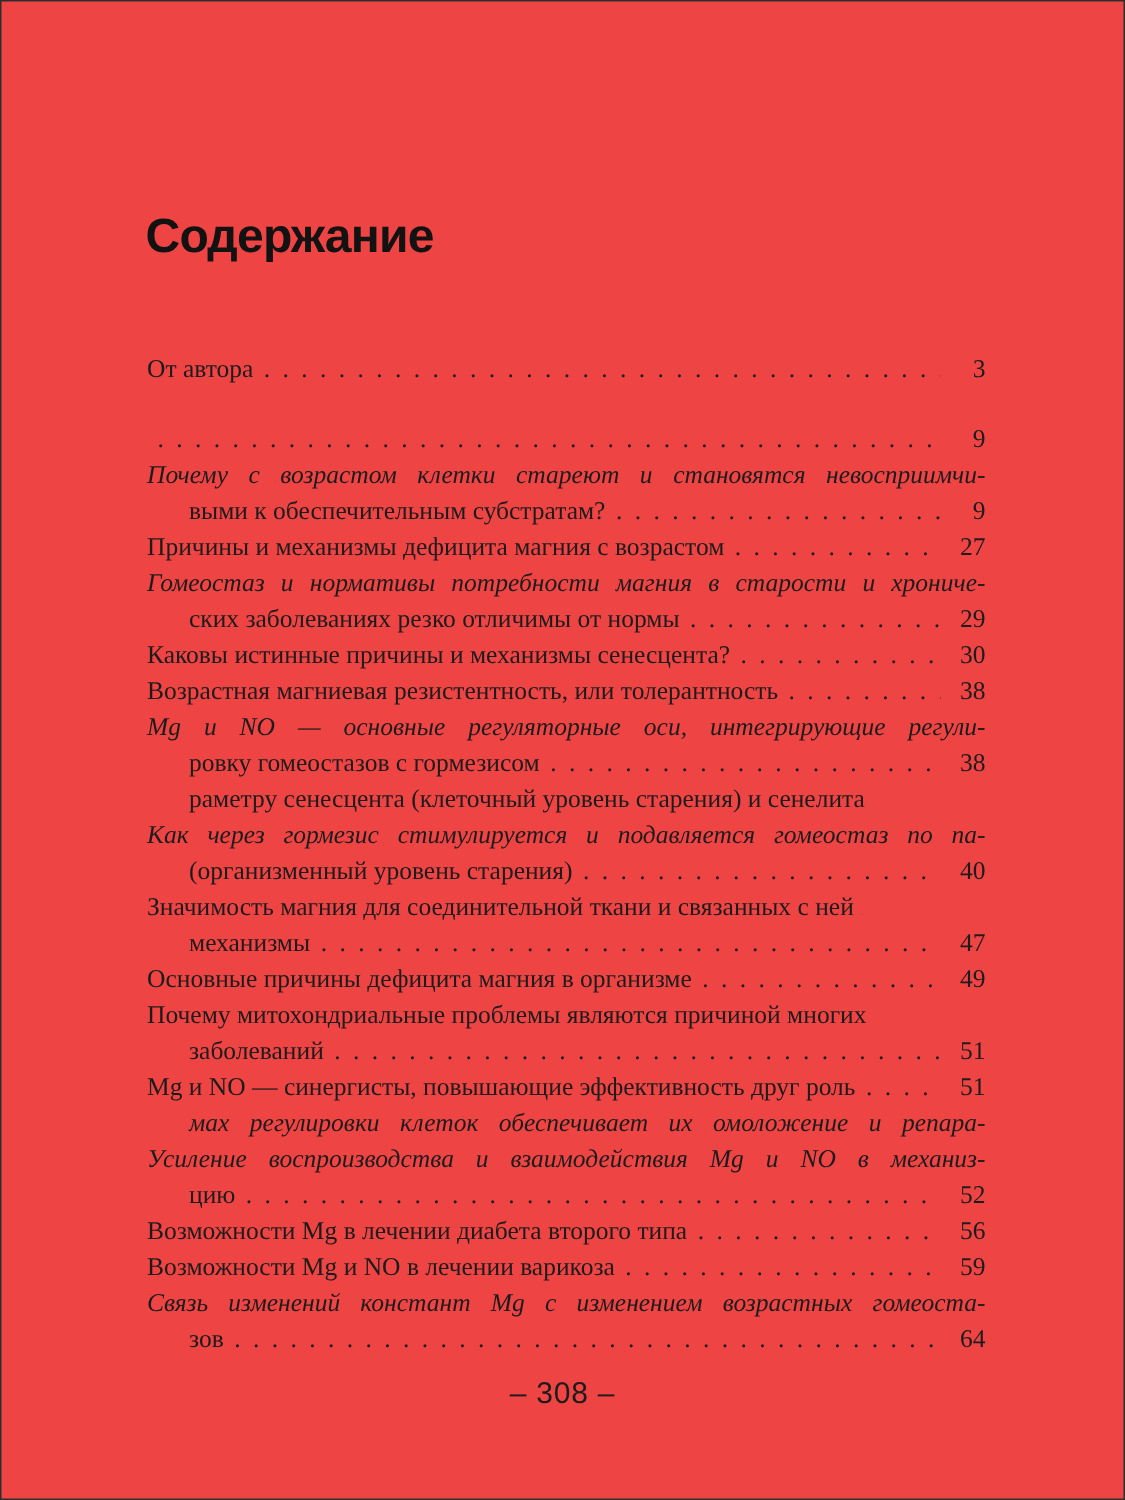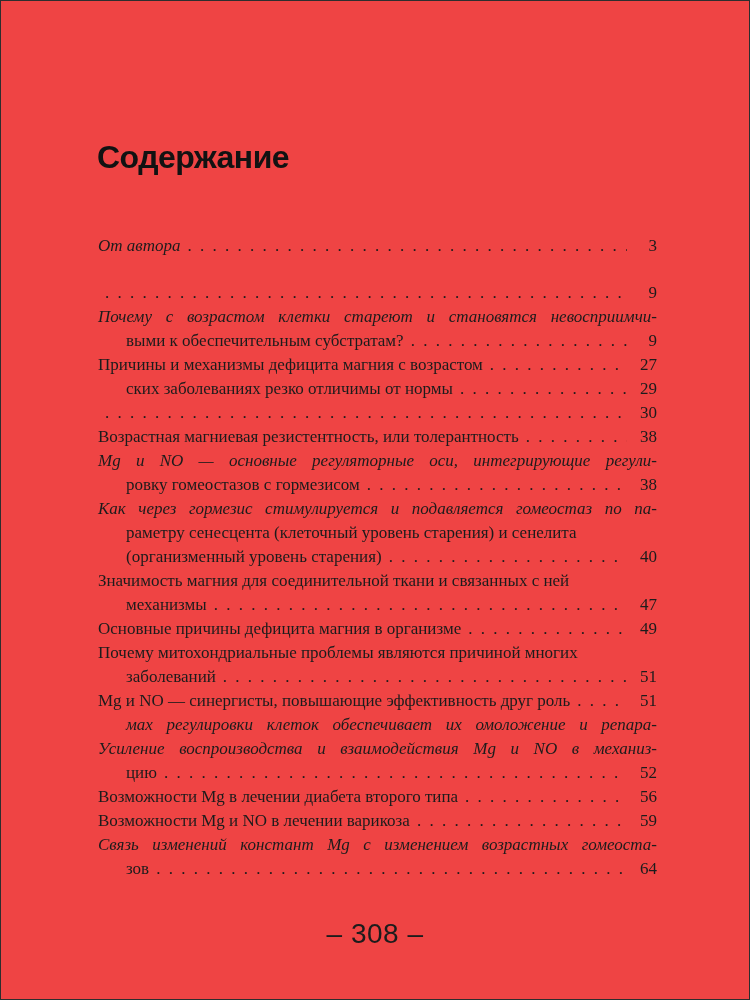--- a/index.html
+++ b/index.html
@@ -28,21 +28,21 @@
   .toc {
     position: absolute;
     left: 97px;
     top: 233px;
     width: 559px;
     font-size: 17px;
     line-height: 24px;
   }
   .entry { margin: 0; }
   .entry.author { margin-bottom: 23px; }
-  .entry.author .txt, .entry.author .line { font-style: italic; }
+  .entry.author .txt, .entry.author .line { }
   .line { white-space: nowrap; }
   .line.stretch {
     white-space: normal;
     text-align: justify;
     text-align-last: justify;
     font-style: italic;
   }
   .line.indent, .row.indent { padding-left: 28px; }
   .row { display: flex; align-items: baseline; }
   .row .txt { flex: 0 0 auto; white-space: nowrap; }
@@ -60,21 +60,21 @@
     text-align: right;
     white-space: nowrap;
   }
   .footer {
     position: absolute;
     left: 0;
     top: 917px;
     width: 100%;
     text-align: center;
     font-family: "Liberation Sans", sans-serif;
-    font-size: 28px;
+    font-size: 20px;
     letter-spacing: 0.5px;
     color: #1c1c1c;
   }
 </style>
 </head>
 <body>
 
 <div class="page">
   <h1 class="title">Содержание</h1>
   <div class="toc">
@@ -100,50 +100,52 @@
         </div>
       </div>
       <div class="entry">
         <div class="row">
           <span class="txt">Причины и механизмы дефицита магния с возрастом</span>
           <span class="dots">. . . . . . . . . . . . . . . . . . . . . . . . . . . . . . . . . . . . . . . . . . . . . . . . . . . . . . . . . . . . . . . . . . . . . . . . . . . . . . . . . . . . . . . . . . </span>
           <span class="pg">27</span>
         </div>
       </div>
       <div class="entry">
+        <div class="line stretch">Гомеостаз и нормативы потребности магния в старости и хрониче-</div>
         <div class="row indent">
           <span class="txt">ских заболеваниях резко отличимы от нормы</span>
           <span class="dots">. . . . . . . . . . . . . . . . . . . . . . . . . . . . . . . . . . . . . . . . . . . . . . . . . . . . . . . . . . . . . . . . . . . . . . . . . . . . . . . . . . . . . . . . . . </span>
           <span class="pg">29</span>
         </div>
       </div>
       <div class="entry">
         <div class="row">
+          <span class="txt">Каковы истинные причины и механизмы сенесцента?</span>
           <span class="dots">. . . . . . . . . . . . . . . . . . . . . . . . . . . . . . . . . . . . . . . . . . . . . . . . . . . . . . . . . . . . . . . . . . . . . . . . . . . . . . . . . . . . . . . . . . </span>
           <span class="pg">30</span>
         </div>
       </div>
       <div class="entry">
         <div class="row">
           <span class="txt">Возрастная магниевая резистентность, или толерантность</span>
           <span class="dots">. . . . . . . . . . . . . . . . . . . . . . . . . . . . . . . . . . . . . . . . . . . . . . . . . . . . . . . . . . . . . . . . . . . . . . . . . . . . . . . . . . . . . . . . . . </span>
           <span class="pg">38</span>
         </div>
       </div>
       <div class="entry">
         <div class="line stretch">Mg и NO — основные регуляторные оси, интегрирующие регули-</div>
         <div class="row indent">
           <span class="txt">ровку гомеостазов с гормезисом</span>
           <span class="dots">. . . . . . . . . . . . . . . . . . . . . . . . . . . . . . . . . . . . . . . . . . . . . . . . . . . . . . . . . . . . . . . . . . . . . . . . . . . . . . . . . . . . . . . . . . </span>
           <span class="pg">38</span>
         </div>
       </div>
       <div class="entry">
+        <div class="line indent">раметру сенесцента (клеточный уровень старения) и сенелита</div>
         <div class="line stretch">Как через гормезис стимулируется и подавляется гомеостаз по па-</div>
-        <div class="line indent">раметру сенесцента (клеточный уровень старения) и сенелита</div>
         <div class="row indent">
           <span class="txt">(организменный уровень старения)</span>
           <span class="dots">. . . . . . . . . . . . . . . . . . . . . . . . . . . . . . . . . . . . . . . . . . . . . . . . . . . . . . . . . . . . . . . . . . . . . . . . . . . . . . . . . . . . . . . . . . </span>
           <span class="pg">40</span>
         </div>
       </div>
       <div class="entry">
         <div class="line">Значимость магния для соединительной ткани и связанных с ней</div>
         <div class="row indent">
           <span class="txt">механизмы</span>

